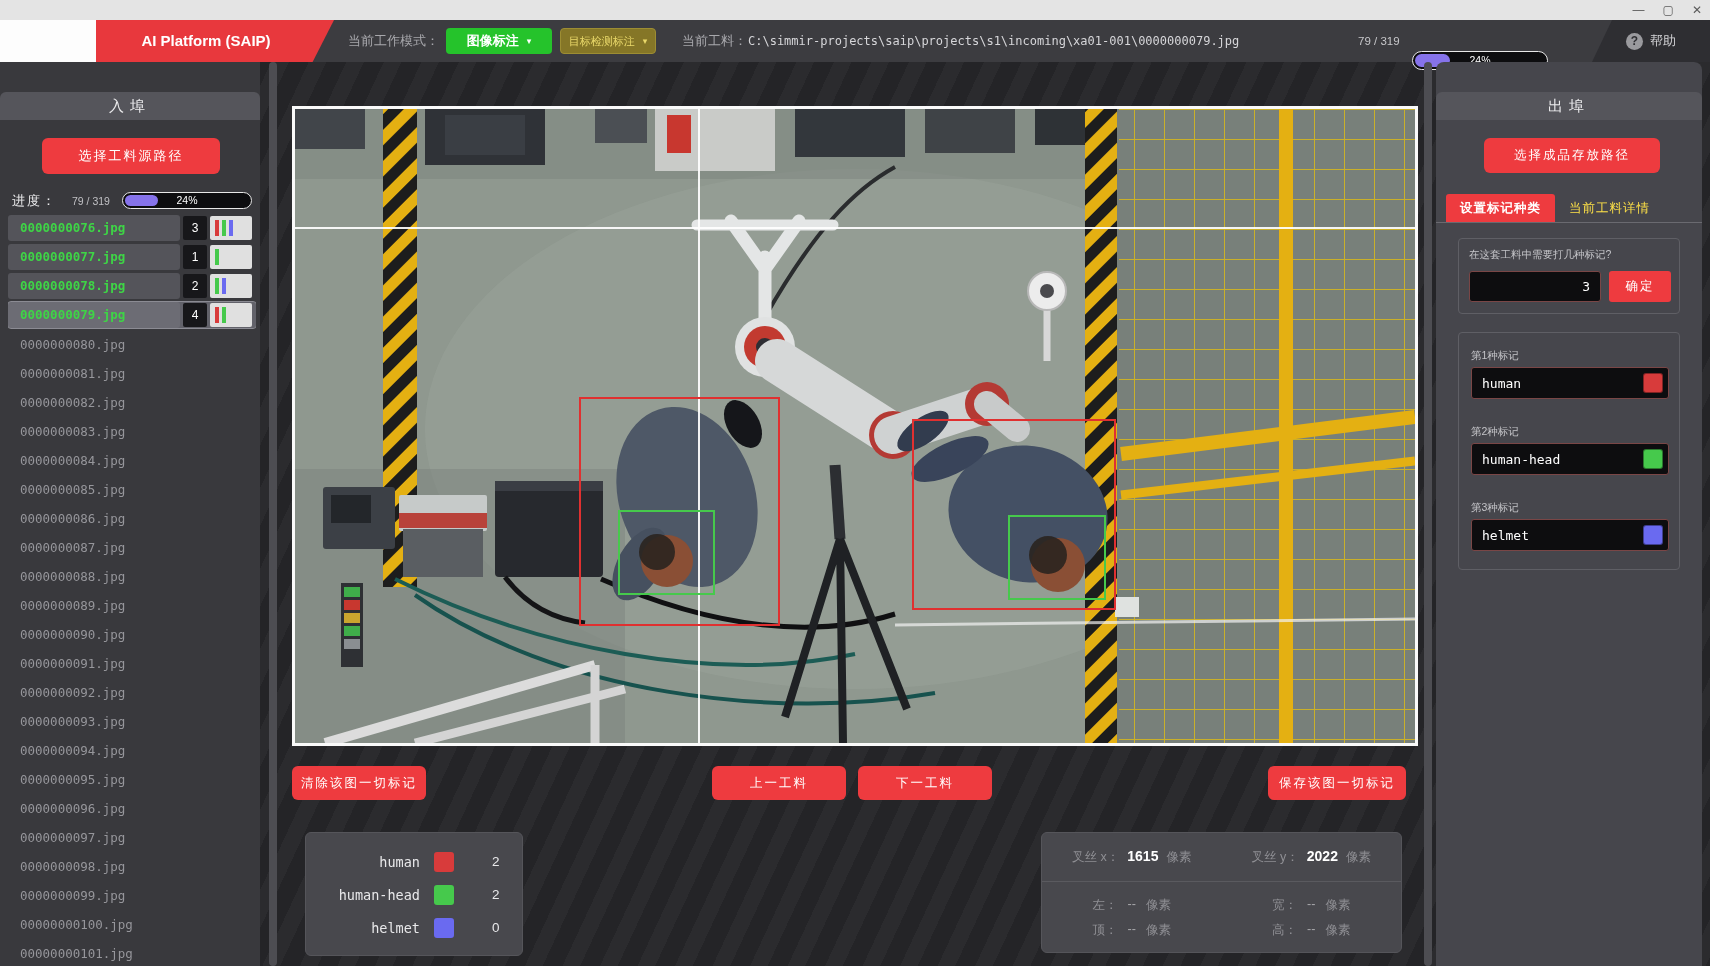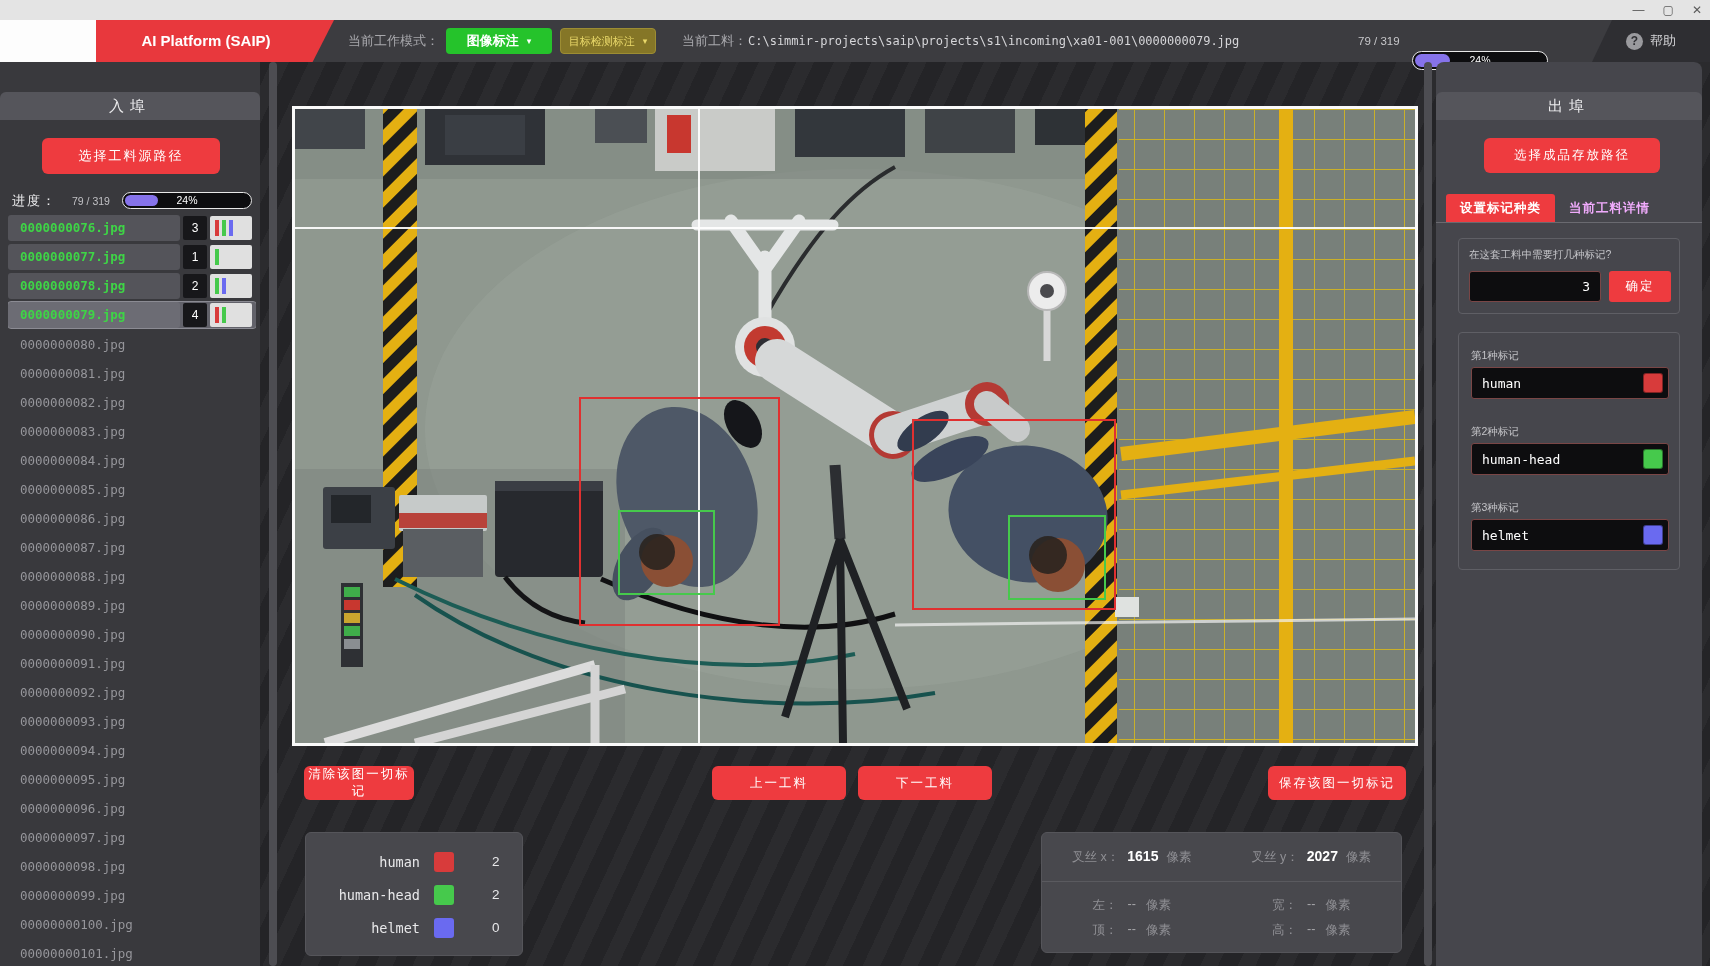--- a/index.html
+++ b/index.html
@@ -76,21 +76,21 @@
             border:3px solid #fafafa; background:#8f988f; }
   .viewer svg { position:absolute; inset:0; width:100%; height:100%; display:block; }
   .layer { position:absolute; inset:0; }
   .bbox { position:absolute; border:2px solid; }
   .crossline { position:absolute; background:rgba(255,255,255,0.92); }
   #crosshair-v { top:0; bottom:0; width:2px; }
   #crosshair-h { left:0; right:0; height:2px; }
 
   
   .act { position:absolute; top:766px; height:34px; font-size:12.5px; }
-  .act.clear { left:304px; width:110px; }
+  .act.clear { left:292px; width:134px; }
   .act.prev  { left:712px; width:134px; }
   .act.next  { left:858px; width:134px; }
   .act.save  { left:1268px; width:138px; }
 
   
   .legend { position:absolute; left:305px; top:832px; width:218px; height:124px;
             background:#48484d; border:1px solid #55555a; border-radius:6px; }
   .legend-row { position:absolute; left:0; width:100%; height:22px; }
   .legend-row .llabel { position:absolute; right:102px; color:#e8e8ea; font-size:13.5px; line-height:22px;
                         font-family:"DejaVu Sans Mono",monospace; }
@@ -108,22 +108,22 @@
   .coords .grow { display:flex; height:25px; align-items:center; }
   .coords .gcell { width:50%; display:flex; justify-content:center; gap:10px; }
   .coords .dash { color:#a8a8ac; }
 
   
   .rsb { position:absolute; left:1436px; top:62px; width:266px; height:904px; background:#46464c;
          border-radius:8px 8px 0 0; }
   .rsb .port-hd { top:30px; background:#55555b; }
   .rsb-out { position:absolute; left:48px; top:76px; width:176px; height:35px; font-size:12.5px; }
   .tabs { position:absolute; left:10px; top:132px; width:246px; height:28px; display:flex; }
-  .tab { height:28px; padding:0 14px; font-size:12.5px; line-height:28px; color:#f0abfc;
-         letter-spacing:1px; cursor:pointer; white-space:nowrap;font-weight:bold; }
+  .tab { height:28px; padding:0 14px; font-size:12.5px; line-height:28px; color:#fde047;
+         letter-spacing:1px; cursor:pointer; white-space:nowrap; }
   .tab.active { background:#ee3b3f; color:#fff; font-weight:bold; border-radius:3px 3px 0 0; }
   .tabline { position:absolute; left:0; top:160px; width:100%; height:1px; background:#6a6a70; }
 
   .rbox { position:absolute; left:22px; width:222px; border:1px solid #5f5f65; border-radius:4px; }
   .rbox1 { top:176px; height:76px; }
   .rbox2 { top:270px; height:238px; }
   .rq { position:absolute; left:10px; top:9px; color:#c4c4c8; font-size:10.5px; }
   .rinput { background:#0d0d0f; border:1px solid #7a4646; border-radius:3px; color:#fff;
             font-size:13px; font-family:"DejaVu Sans Mono",monospace; outline:none; }
   .count-input { position:absolute; left:10px; top:32px; width:132px; height:31px; text-align:right; padding-right:10px; }
@@ -421,21 +421,21 @@
 
   <div class="coords">
     <div class="row1">
       <div class="half">
         <span>叉丝 x：</span>
         <span class="num">1615</span>
         <span>像素</span>
       </div>
       <div class="half">
         <span>叉丝 y：</span>
-        <span class="num">2027</span>
+        <span class="num">2022</span>
         <span>像素</span>
       </div>
     </div>
     <div class="sep"></div>
     <div class="grid">
       <div class="grow">
         <div class="gcell">
           <span>左：</span>
           <span class="dash">--</span>
           <span>像素</span>

